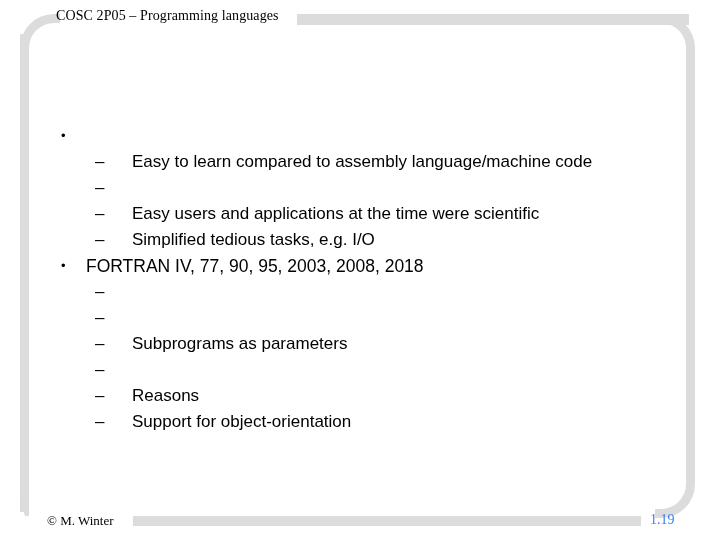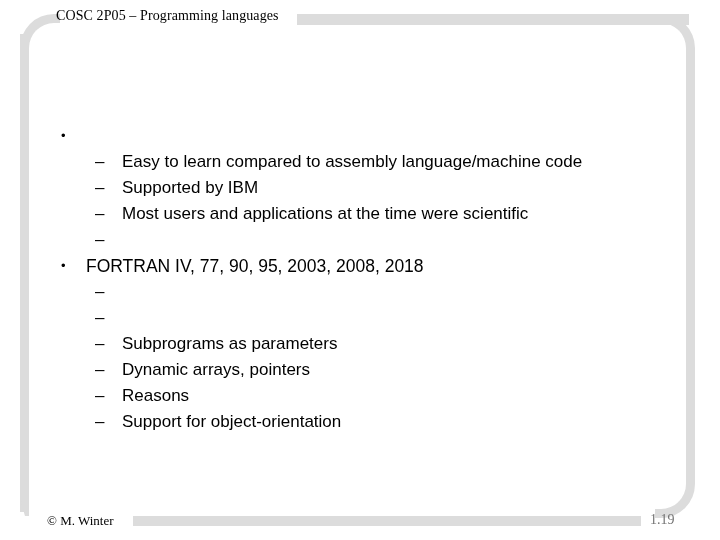--- a/index.html
+++ b/index.html
@@ -143,20 +143,21 @@
     width: 66px;
     flex: 0 0 66px;
     font-size: 17px;
     line-height: 26px;
     text-align: left;
     padding-left: 39px;
     box-sizing: border-box;
   }
   .lvl2 .txt {
     white-space: nowrap;
+    margin-left: 10px;
   }
 
   
   .footer-copyright {
     position: absolute;
     left: 47px;
     top: 513px;
     font-family: "Liberation Serif", serif;
     font-size: 13px;
     color: #000000;
@@ -170,21 +171,21 @@
     width: 508px;
     height: 10px;
     background: #dcdcdc;
   }
   .footer-pageno {
     position: absolute;
     left: 650px;
     top: 512px;
     font-family: "Liberation Serif", serif;
     font-size: 14px;
-    color: #737373;
+    color: #3b82f6;
     white-space: nowrap;
   }
 </style>
 </head>
 <body>
 
 <div class="slide">
 
   <div class="frame-corner-tl"></div>
   <div class="frame-left"></div>
@@ -199,46 +200,45 @@
   <div class="body-list" id="content-list">
       <div class="lvl1">
         <span class="marker">•</span>
       </div>
       <div class="lvl2">
         <span class="marker">–</span>
         <span class="txt">Easy to learn compared to assembly language/machine code</span>
       </div>
       <div class="lvl2">
         <span class="marker">–</span>
-        <span class="txt">Supported by IBM</span>
-      </div>
-      <div class="lvl2">
-        <span class="marker">–</span>
-        <span class="txt">Most users and applications at the time were scientific</span>
-      </div>
-      <div class="lvl2">
-        <span class="marker">–</span>
+      </div>
+      <div class="lvl2">
+        <span class="marker">–</span>
+        <span class="txt">Easy users and applications at the time were scientific</span>
+      </div>
+      <div class="lvl2">
+        <span class="marker">–</span>
+        <span class="txt">Simplified tedious tasks, e.g. I/O</span>
       </div>
       <div class="lvl1">
         <span class="marker">•</span>
         <span class="txt">FORTRAN IV, 77, 90, 95, 2003, 2008, 2018</span>
       </div>
       <div class="lvl2">
         <span class="marker">–</span>
       </div>
       <div class="lvl2">
         <span class="marker">–</span>
       </div>
       <div class="lvl2">
         <span class="marker">–</span>
         <span class="txt">Subprograms as parameters</span>
       </div>
       <div class="lvl2">
         <span class="marker">–</span>
-        <span class="txt">Dynamic arrays, pointers</span>
       </div>
       <div class="lvl2">
         <span class="marker">–</span>
         <span class="txt">Reasons</span>
       </div>
       <div class="lvl2">
         <span class="marker">–</span>
         <span class="txt">Support for object-orientation</span>
       </div>
     </div>

